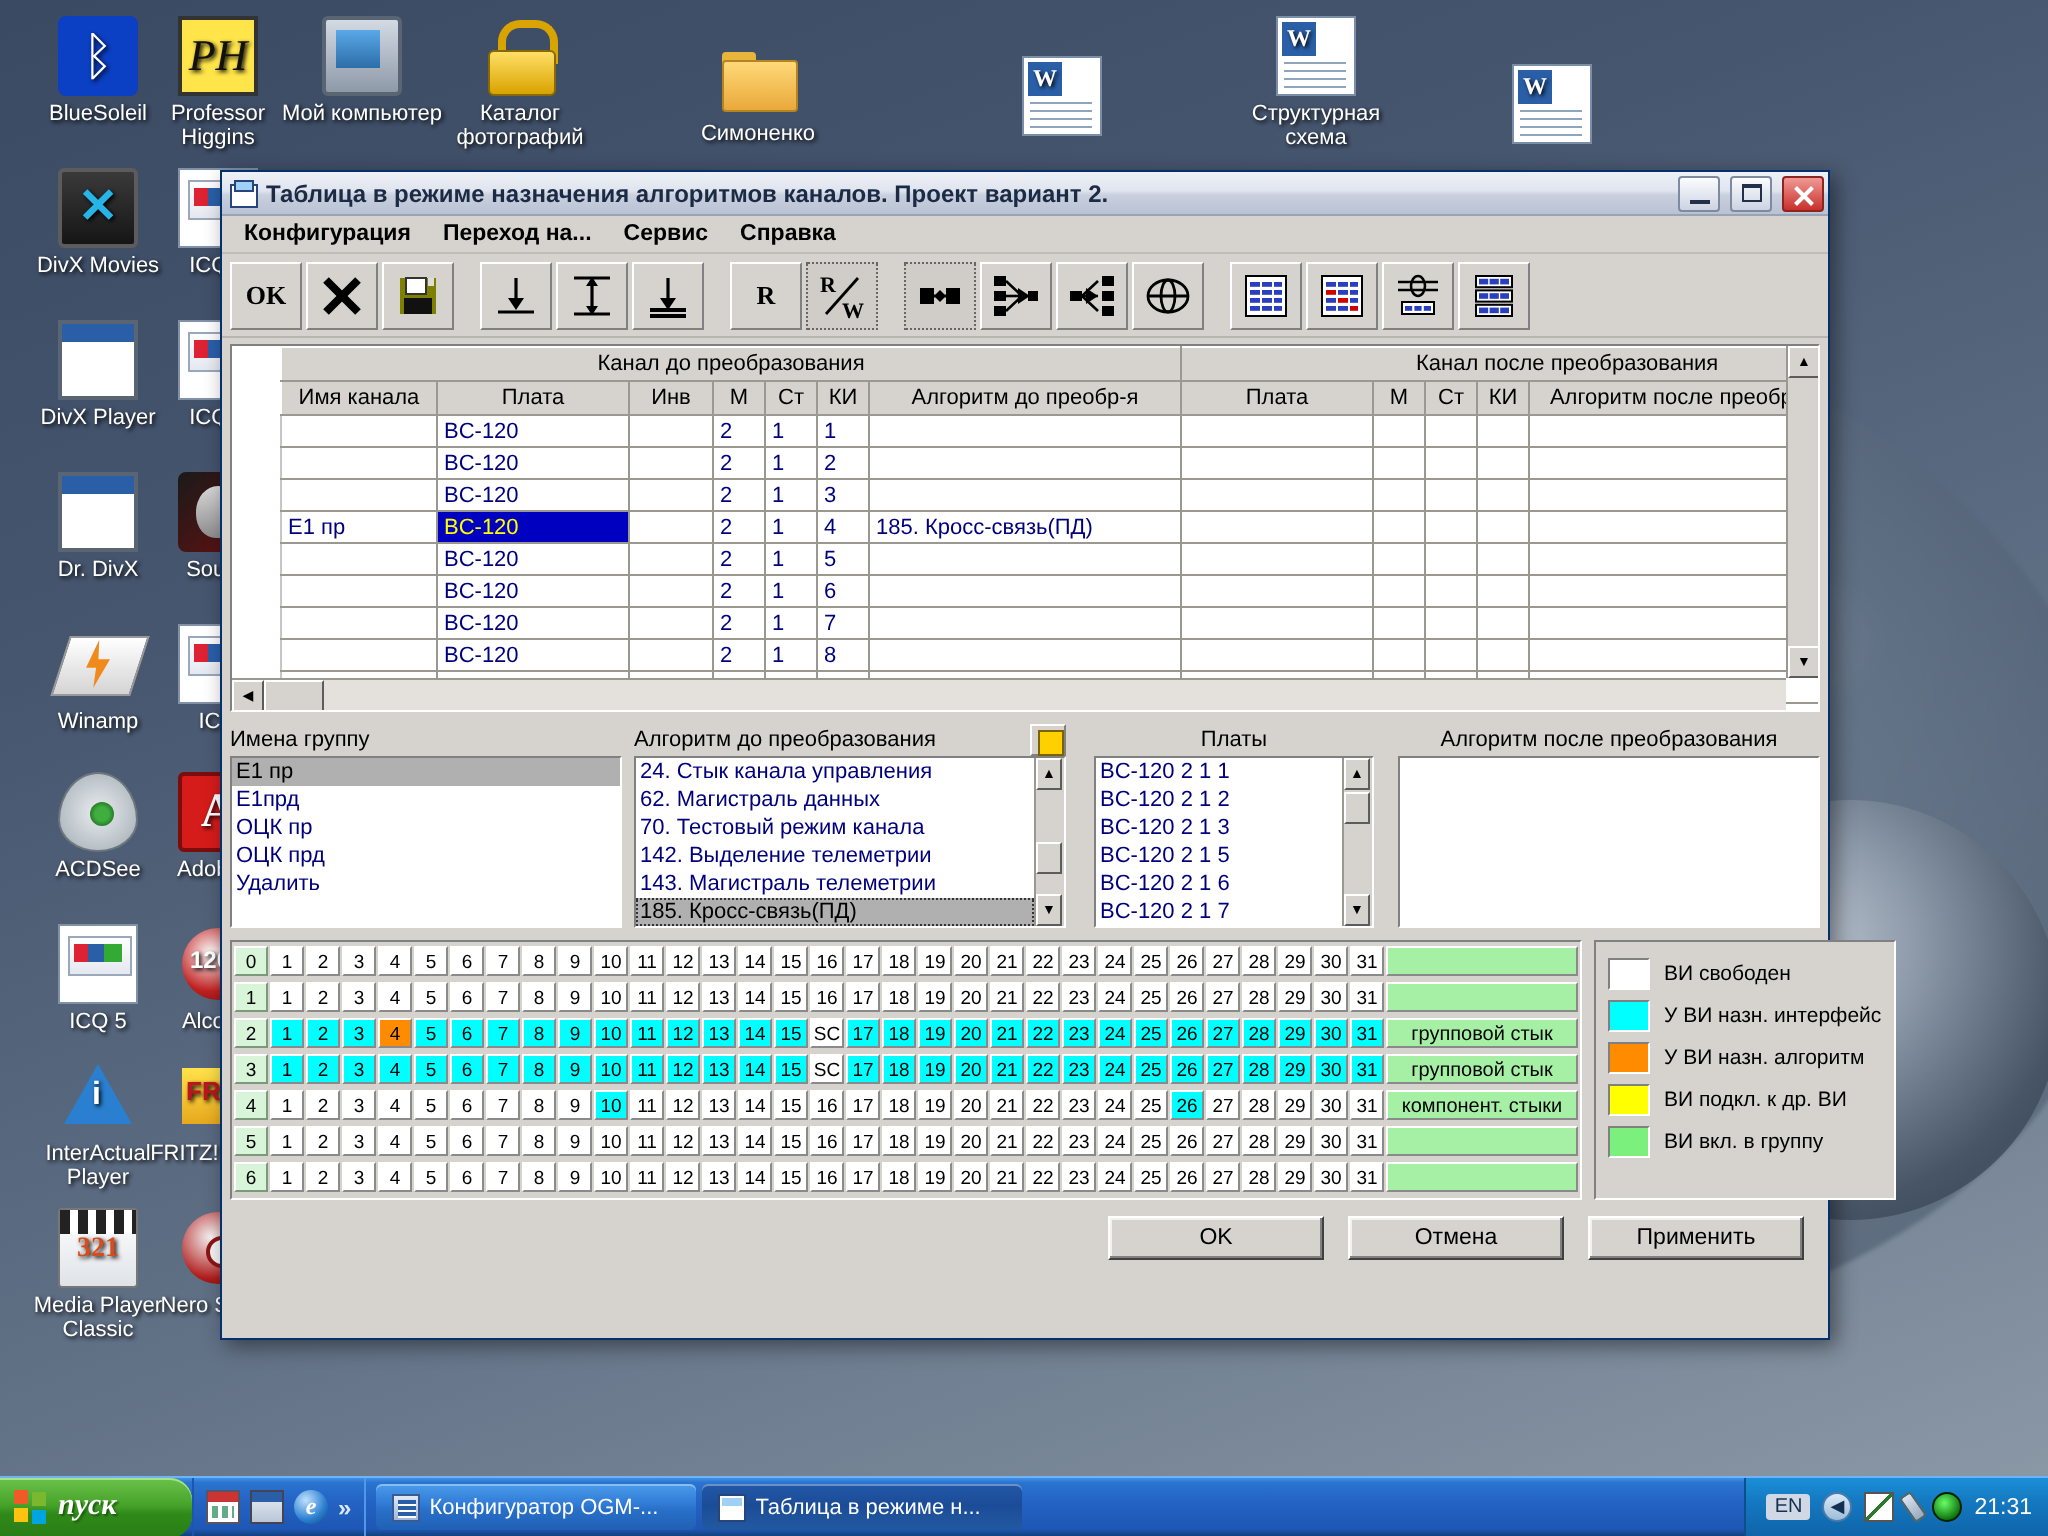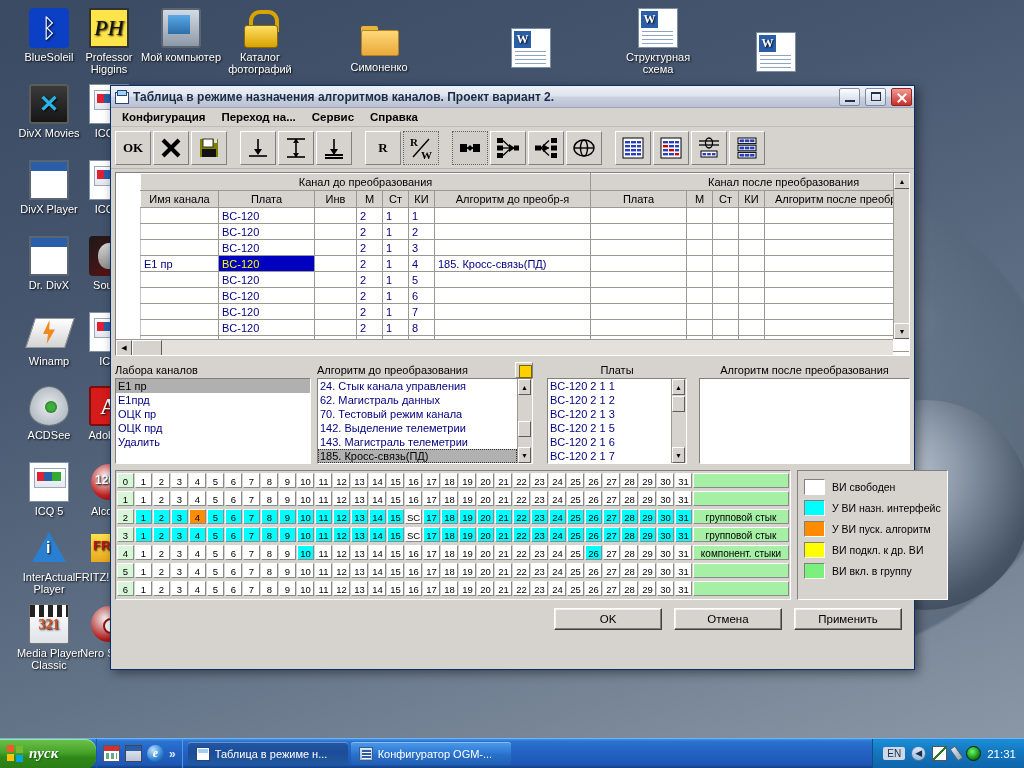--- a/index.html
+++ b/index.html
@@ -790,21 +790,21 @@
     </div>
     <div class="hscroll">
       <div class="sbtn">◀</div>
       <div class="hthumb"></div>
     </div>
   </div>
 
   <div class="lists">
 
     <div class="lcol" style="width:196px;">
-      <div class="lhdr">Лабора каналов</div>
+      <div class="lhdr">Имена группу</div>
       <div class="lbox" style="height:86px;" id="listNames">
           <div class="litem sel">E1 пр</div>
           <div class="litem">E1прд</div>
           <div class="litem">ОЦК пр</div>
           <div class="litem">ОЦК прд</div>
           <div class="litem">Удалить</div>
         </div>
     </div>
 
     <div class="lcol" style="width:216px;margin-left:6px;">
@@ -1108,21 +1108,21 @@
         <div class="lgrow">
           <span class="swatch" style="background:#ffffff"></span>
           <span class="lgtext">ВИ свободен</span>
         </div>
         <div class="lgrow">
           <span class="swatch" style="background:#00ffff"></span>
           <span class="lgtext">У ВИ назн. интерфейс</span>
         </div>
         <div class="lgrow">
           <span class="swatch" style="background:#ff8c00"></span>
-          <span class="lgtext">У ВИ пуск. алгоритм</span>
+          <span class="lgtext">У ВИ назн. алгоритм</span>
         </div>
         <div class="lgrow">
           <span class="swatch" style="background:#ffff00"></span>
           <span class="lgtext">ВИ подкл. к др. ВИ</span>
         </div>
         <div class="lgrow">
           <span class="swatch" style="background:#7cf07c"></span>
           <span class="lgtext">ВИ вкл. в группу</span>
         </div>
       </div>
@@ -1145,27 +1145,27 @@
       </span>
     <span class="stext">пуск</span>
   </div>
   <div class="qlaunch">
     <span class="qic qi-cal"></span>
     <span class="qic qi-desk"></span>
     <span class="qic qi-ie">e</span>
     <span class="qchev">»</span>
   </div>
   <div class="tasks" id="tasks">
+      <div class="task">
+        <span class="tic tic-cfg"></span>
+        <span>Конфигуратор OGM-...</span>
+      </div>
       <div class="task active">
         <span class="tic tic-tbl"></span>
         <span>Таблица в режиме н...</span>
-      </div>
-      <div class="task">
-        <span class="tic tic-cfg"></span>
-        <span>Конфигуратор OGM-...</span>
       </div>
     </div>
   <div class="tray">
     <span class="lang">EN</span>
     <span class="trayic ti-arrow">◀</span>
     <span class="trayic ti-mail"></span>
     <span class="trayic ti-pen"></span>
     <span class="trayic ti-bug"></span>
     <span class="clock">21:31</span>
   </div>

